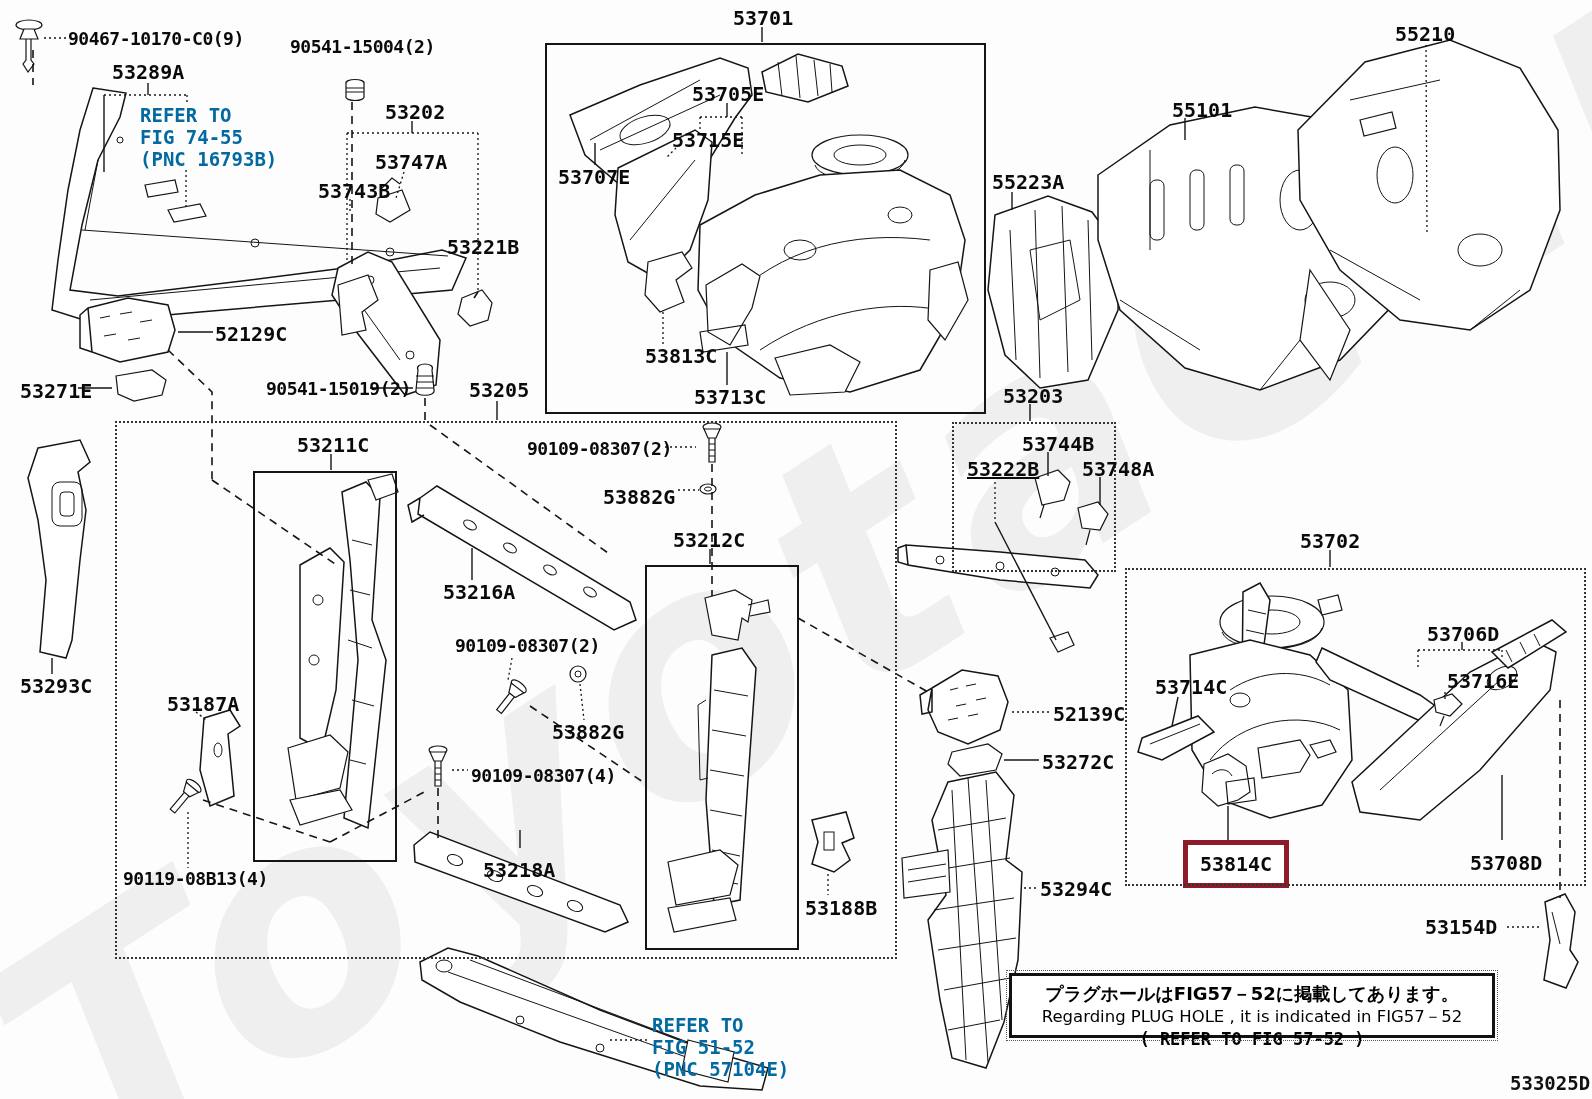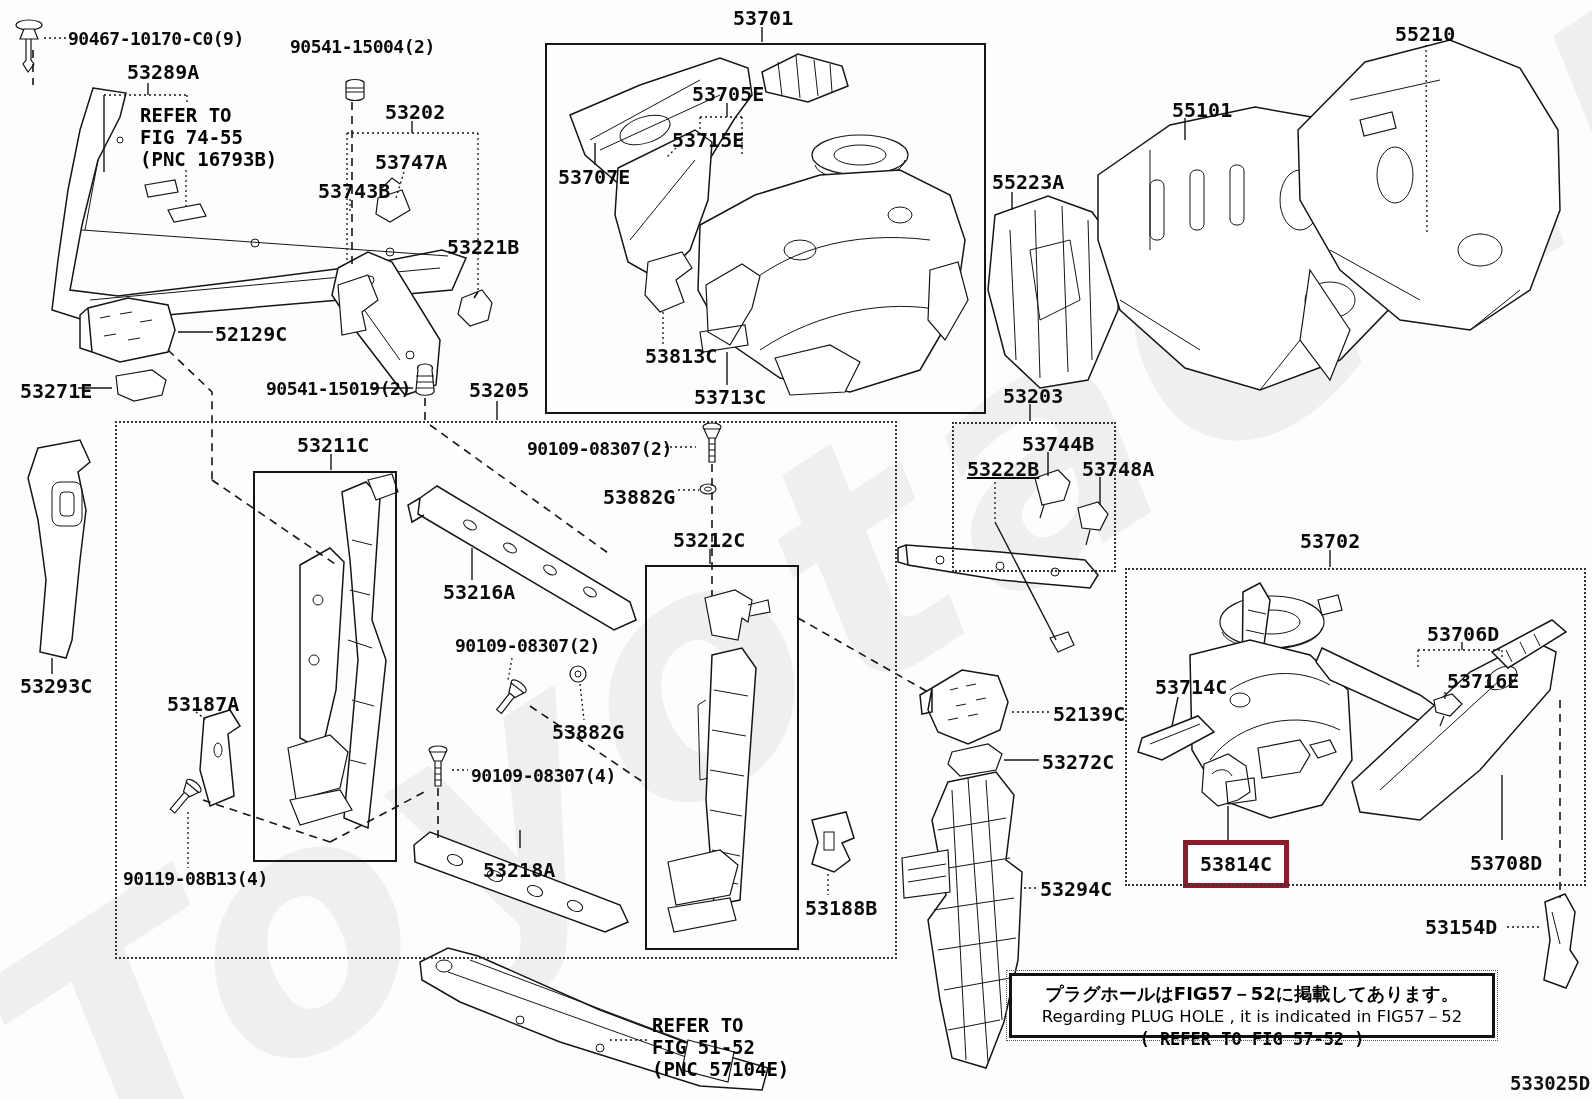--- a/index.html
+++ b/index.html
@@ -14,21 +14,21 @@
   .lh{stroke:#151515;stroke-width:1.6;fill:none;stroke-dasharray:8 6}
   .pt{stroke:#151515;stroke-width:1.5;fill:#ffffff}
   .pd{stroke:#151515;stroke-width:1;fill:none}
   .pf{stroke:#151515;stroke-width:1.2;fill:#ffffff}
   .plabel{position:absolute;font-weight:bold;font-size:20px;line-height:1.0;color:#0a0a0a;
           white-space:nowrap;letter-spacing:0px;cursor:pointer;}
   .plabel.long{font-size:18px;letter-spacing:-0.5px;}
   .pbox{position:absolute;pointer-events:none;}
   .pbox.solid{border:2.5px solid #151515;}
   .pbox.dotted{border:2px dotted #333;}
-  .refnote{position:absolute;font-weight:bold;font-size:19px;line-height:22px;color:#000000;white-space:nowrap;}
+  .refnote{position:absolute;font-weight:bold;font-size:19px;line-height:22px;color:#0369a1;white-space:nowrap;}
   #hlbox{position:absolute;display:flex;align-items:center;justify-content:center;
          background:#fff;cursor:pointer;}
   #hlbox span{font-weight:bold;font-size:20px;color:#0a0a0a;}
   #notebox{position:absolute;border:3px solid #111;outline:1px dotted #555;outline-offset:2px;
            background:#fff;text-align:center;padding-top:6px;box-sizing:border-box;}
   #notebox .jp{font-size:18px;font-weight:bold;font-family:"DejaVu Sans",sans-serif;line-height:24px;}
   #notebox .en{font-size:16.5px;font-family:"DejaVu Sans","Liberation Sans",sans-serif;line-height:22px;}
   #notebox .rf{font-size:17px;font-weight:bold;line-height:22px;}
   #diagcode{position:absolute;font-size:19px;font-weight:bold;color:#111;}
 </style>
@@ -322,21 +322,21 @@
 
   <div id="diagcode" style="left: 1510px; top: 1072px;">533025D</div>
 
 <div class="pbox solid" style="left: 545px; top: 43px; width: 437px; height: 367px;"></div>
     <div class="pbox dotted" style="left: 115px; top: 421px; width: 778px; height: 534px;"></div>
     <div class="pbox solid" style="left: 253px; top: 471px; width: 140px; height: 387px;"></div>
     <div class="pbox solid" style="left: 645px; top: 565px; width: 150px; height: 381px;"></div>
     <div class="pbox dotted" style="left: 952px; top: 422px; width: 160px; height: 146px;"></div>
     <div class="pbox dotted" style="left: 1125px; top: 568px; width: 457px; height: 314px;"></div>
     <div class="plabel long" style="left: 68px; top: 30px;">90467-10170-C0(9)</div>
-    <div class="plabel" style="left: 112px; top: 62px; margin-left: 15px;">53289A</div>
+    <div class="plabel" style="left: 112px; top: 62px;">53289A</div>
     <div class="plabel long" style="left: 290px; top: 38px;">90541-15004(2)</div>
     <div class="plabel" style="left: 385px; top: 102px;">53202</div>
     <div class="plabel" style="left: 375px; top: 152px;">53747A</div>
     <div class="plabel" style="left: 318px; top: 181px;">53743B</div>
     <div class="plabel" style="left: 447px; top: 237px;">53221B</div>
     <div class="plabel" style="left: 215px; top: 324px;">52129C</div>
     <div class="plabel" style="left: 20px; top: 381px;">53271E</div>
     <div class="plabel long" style="left: 222px; top: 380px; margin-left: 44px;">90541-15019(2)</div>
     <div class="plabel" style="left: 733px; top: 8px;">53701</div>
     <div class="plabel" style="left: 692px; top: 84px;">53705E</div>

